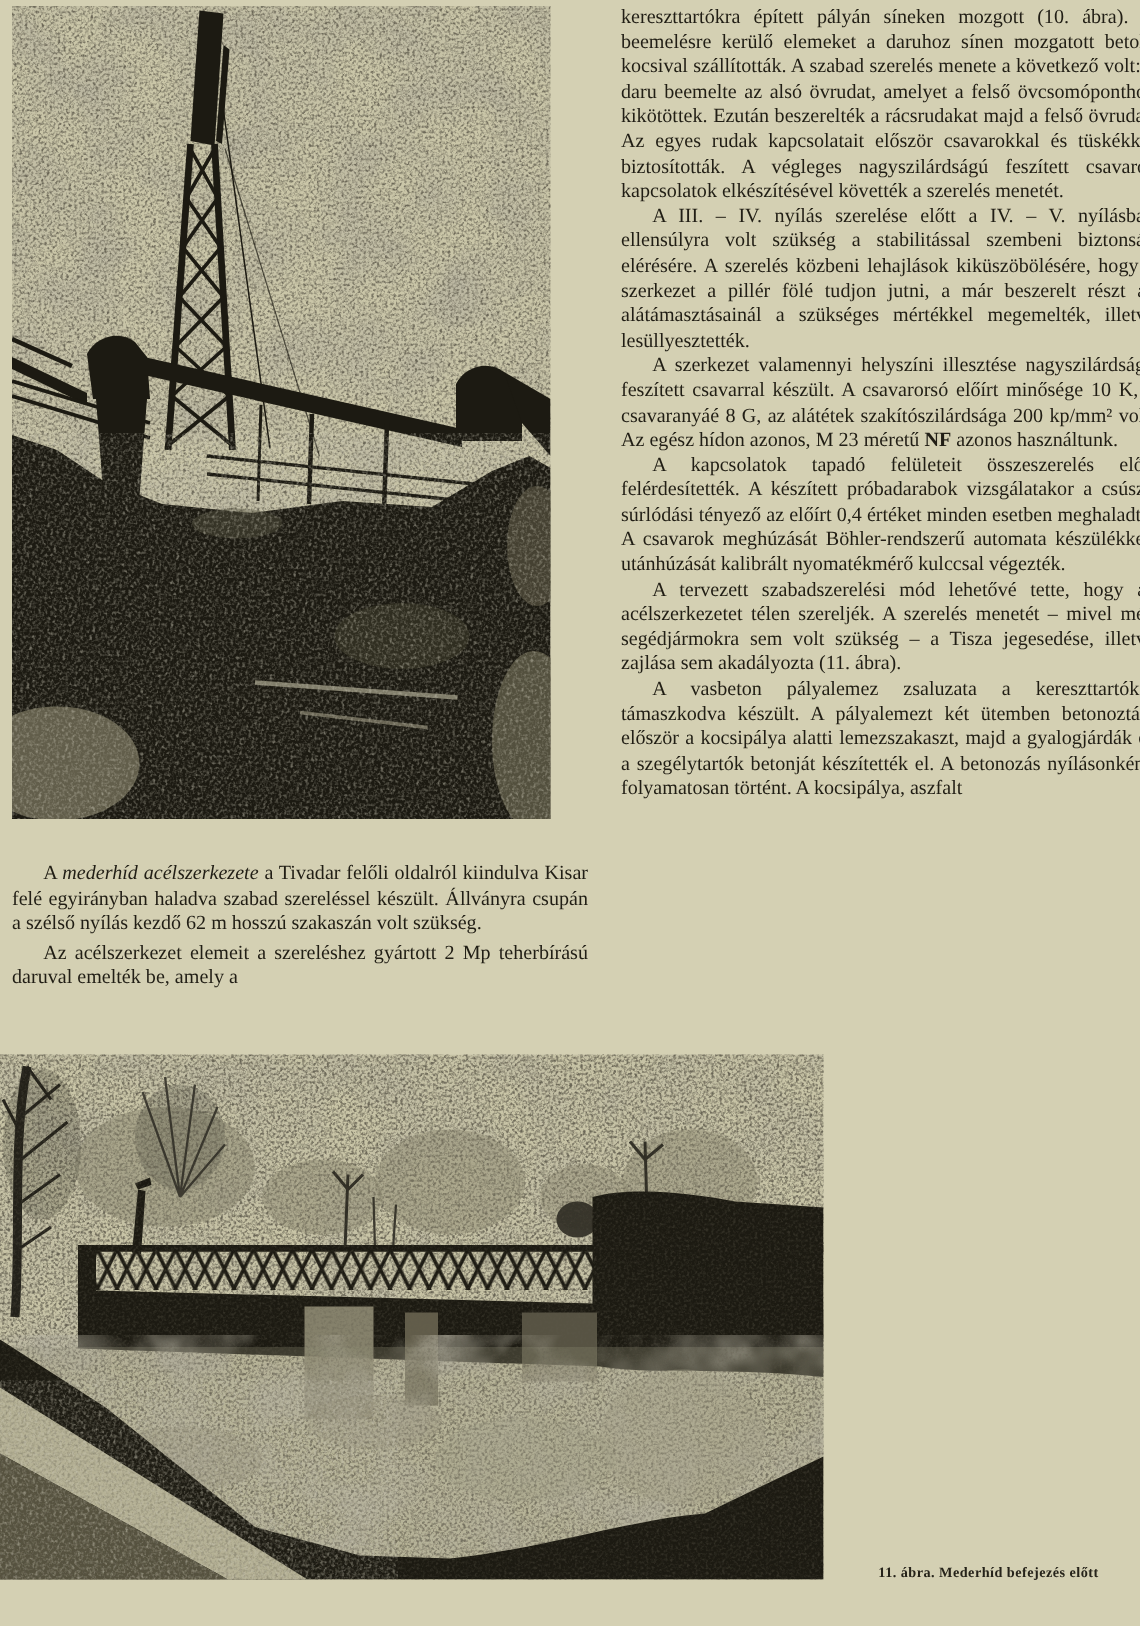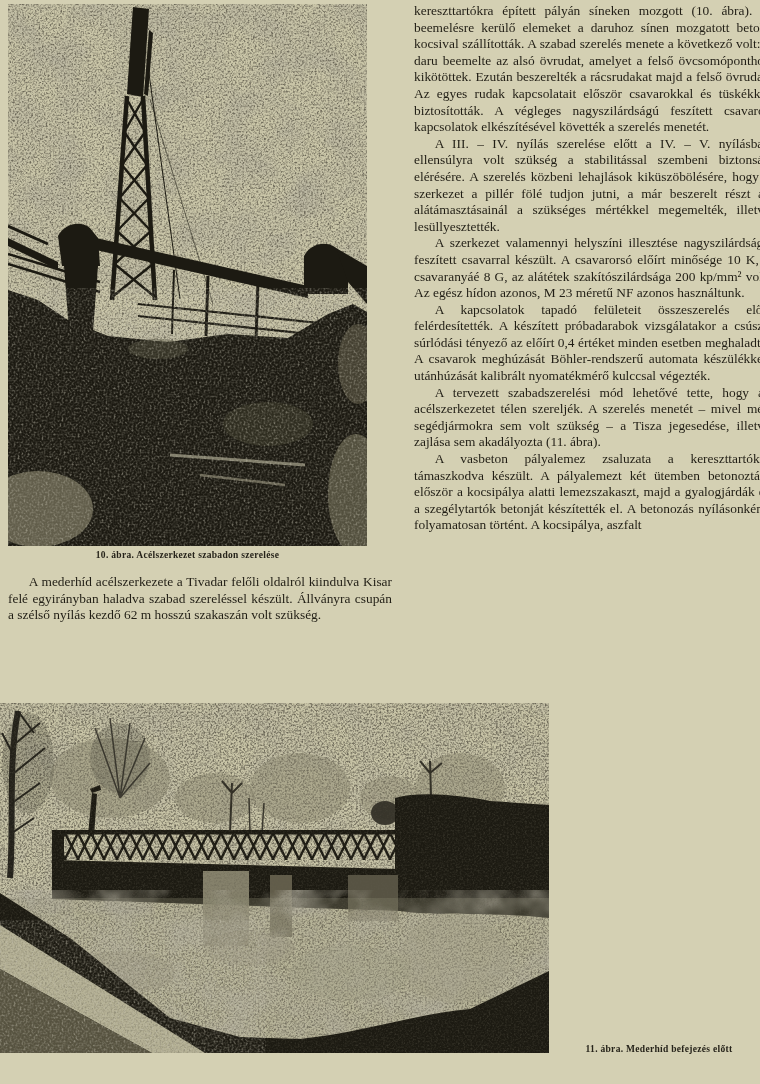--- a/index.html
+++ b/index.html
@@ -23,22 +23,22 @@
   .caption{
     position:absolute;font-weight:bold;font-size:9.5px;letter-spacing:0.3px;
     color:#26231a;white-space:nowrap;
   }
   .cap10{left:8px;top:550px;width:359px;text-align:center;}
   .cap11{left:556px;top:1044px;width:206px;text-align:center;}
   .photo{position:absolute;}
   .photo svg{display:block;width:100%;height:100%;}
   .ph10{left:8px;top:4px;width:359px;height:542px;}
   .ph11{left:0px;top:703px;width:549px;height:350px;}
-  .ital{}
-  .bld{font-weight:normal;}
+  .ital{font-style:italic;}
+  .bld{font-weight:bold;}
 </style>
 </head>
 <body>
 
 <div class="page">
 
   <div class="photo ph10">
     <svg viewBox="0 0 359 542" preserveAspectRatio="none">
       <defs>
         <filter id="speck" x="-2%" y="-2%" width="104%" height="104%">
@@ -94,24 +94,24 @@
         <ellipse cx="350" cy="360" rx="20" ry="40" fill="#575340" opacity="0.7"></ellipse>
         <ellipse cx="150" cy="345" rx="30" ry="10" fill="#504d3b" opacity="0.5"></ellipse>
         <ellipse cx="260" cy="420" rx="45" ry="22" fill="#444130" opacity="0.5"></ellipse>
         <line x1="162" y1="451" x2="297" y2="461" stroke="#9a9680" stroke-width="3" opacity="0.8"></line>
         <line x1="192" y1="471" x2="277" y2="481" stroke="#8a8670" stroke-width="2.5" opacity="0.7"></line>
         <rect x="0" y="290" width="359" height="252" filter="url(#lspeck)" opacity="0.5"></rect>
       </g>
     </svg>
   </div>
 
-  <div class="caption cap10">10. ábra. Acélszerkezet szabadon szerelése</div>
 
   <div class="col leftcol">
     <p><span>A </span><span class="ital">mederhíd acélszerkezete</span><span> a Tivadar felőli oldalról kiindulva Kisar felé egyirányban haladva szabad szereléssel készült. Állványra csupán a szélső nyílás kezdő 62 m hosszú szakaszán volt szükség.</span></p>
+    <p>Az acélszerkezet elemeit a szereléshez gyártott 2 Mp teherbírású daruval emelték be, amely a</p>
   </div>
 
   <div class="col rightcol">
     <p class="noindent">kereszttartókra épített pályán síneken mozgott (10. ábra). A beemelésre kerülő elemeket a daruhoz sínen mozgatott betoló kocsival szállították. A szabad szerelés menete a következő volt: a daru beemelte az alsó övrudat, amelyet a felső övcsomóponthoz kikötöttek. Ezután beszerelték a rácsrudakat majd a felső övrudat. Az egyes rudak kapcsolatait először csavarokkal és tüskékkel biztosították. A végleges nagyszilárdságú feszített csavaros kapcsolatok elkészítésével követték a szerelés menetét.</p>
     <p>A III. – IV. nyílás szerelése előtt a IV. – V. nyílásban ellensúlyra volt szükség a stabilitással szembeni biztonság elérésére. A szerelés közbeni lehajlások kiküszöbölésére, hogy a szerkezet a pillér fölé tudjon jutni, a már beszerelt részt az alátámasztásainál a szükséges mértékkel megemelték, illetve lesüllyesztették.</p>
     <p><span>A szerkezet valamennyi helyszíni illesztése nagyszilárdságú feszített csavarral készült. A csavarorsó előírt minősége 10 K, a csavaranyáé 8 G, az alátétek szakítószilárdsága 200 kp/mm² volt. Az egész hídon azonos, M 23 méretű </span><span class="bld">NF</span><span> azonos használtunk.</span></p>
     <p>A kapcsolatok tapadó felületeit összeszerelés előtt felérdesítették. A készített próbadarabok vizsgálatakor a csúszó súrlódási tényező az előírt 0,4 értéket minden esetben meghaladta. A csavarok meghúzását Böhler-rendszerű automata készülékkel, utánhúzását kalibrált nyomatékmérő kulccsal végezték.</p>
     <p>A tervezett szabadszerelési mód lehetővé tette, hogy az acélszerkezetet télen szereljék. A szerelés menetét – mivel még segédjármokra sem volt szükség – a Tisza jegesedése, illetve zajlása sem akadályozta (11. ábra).</p>
     <p>A vasbeton pályalemez zsaluzata a kereszttartókra támaszkodva készült. A pályalemezt két ütemben betonozták, először a kocsipálya alatti lemezszakaszt, majd a gyalogjárdák és a szegélytartók betonját készítették el. A betonozás nyílásonként, folyamatosan történt. A kocsipálya, aszfalt</p>
   </div>

